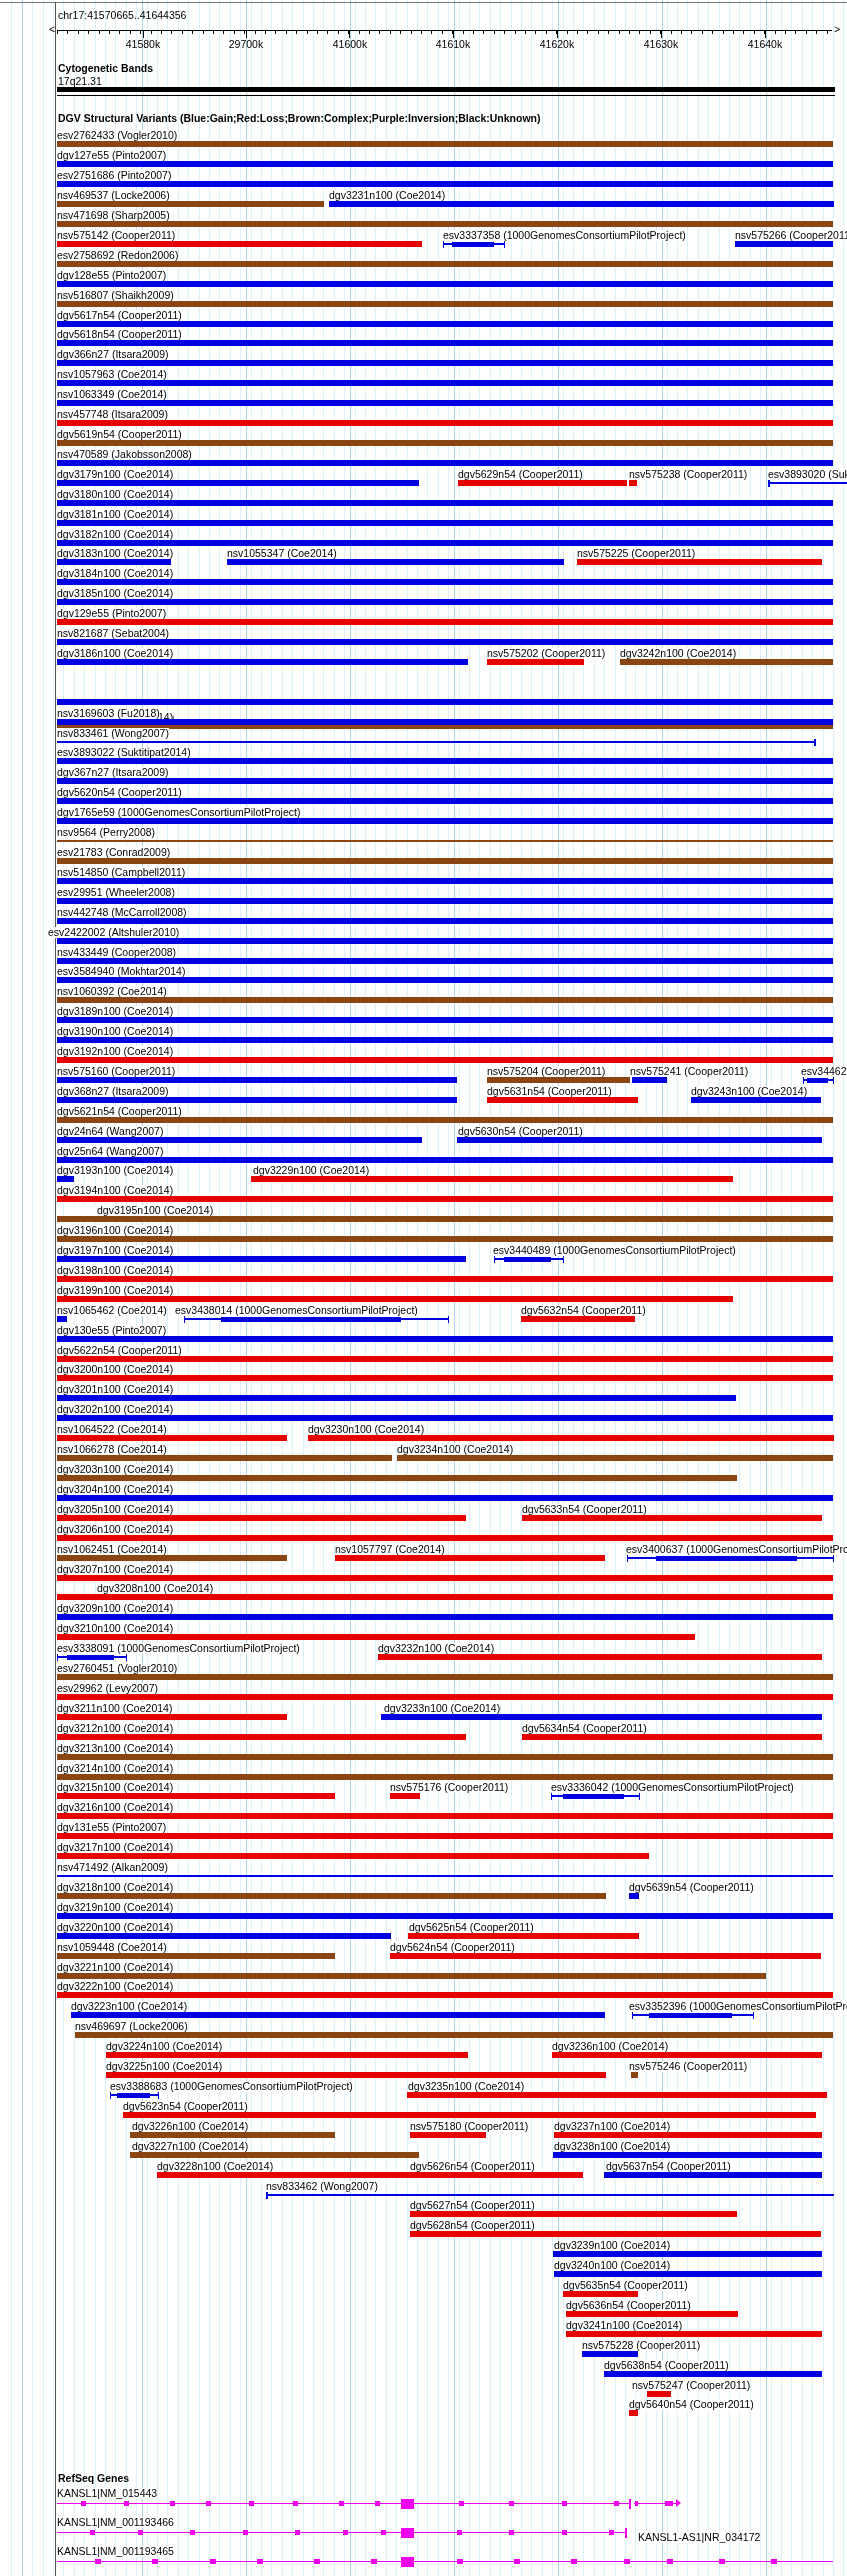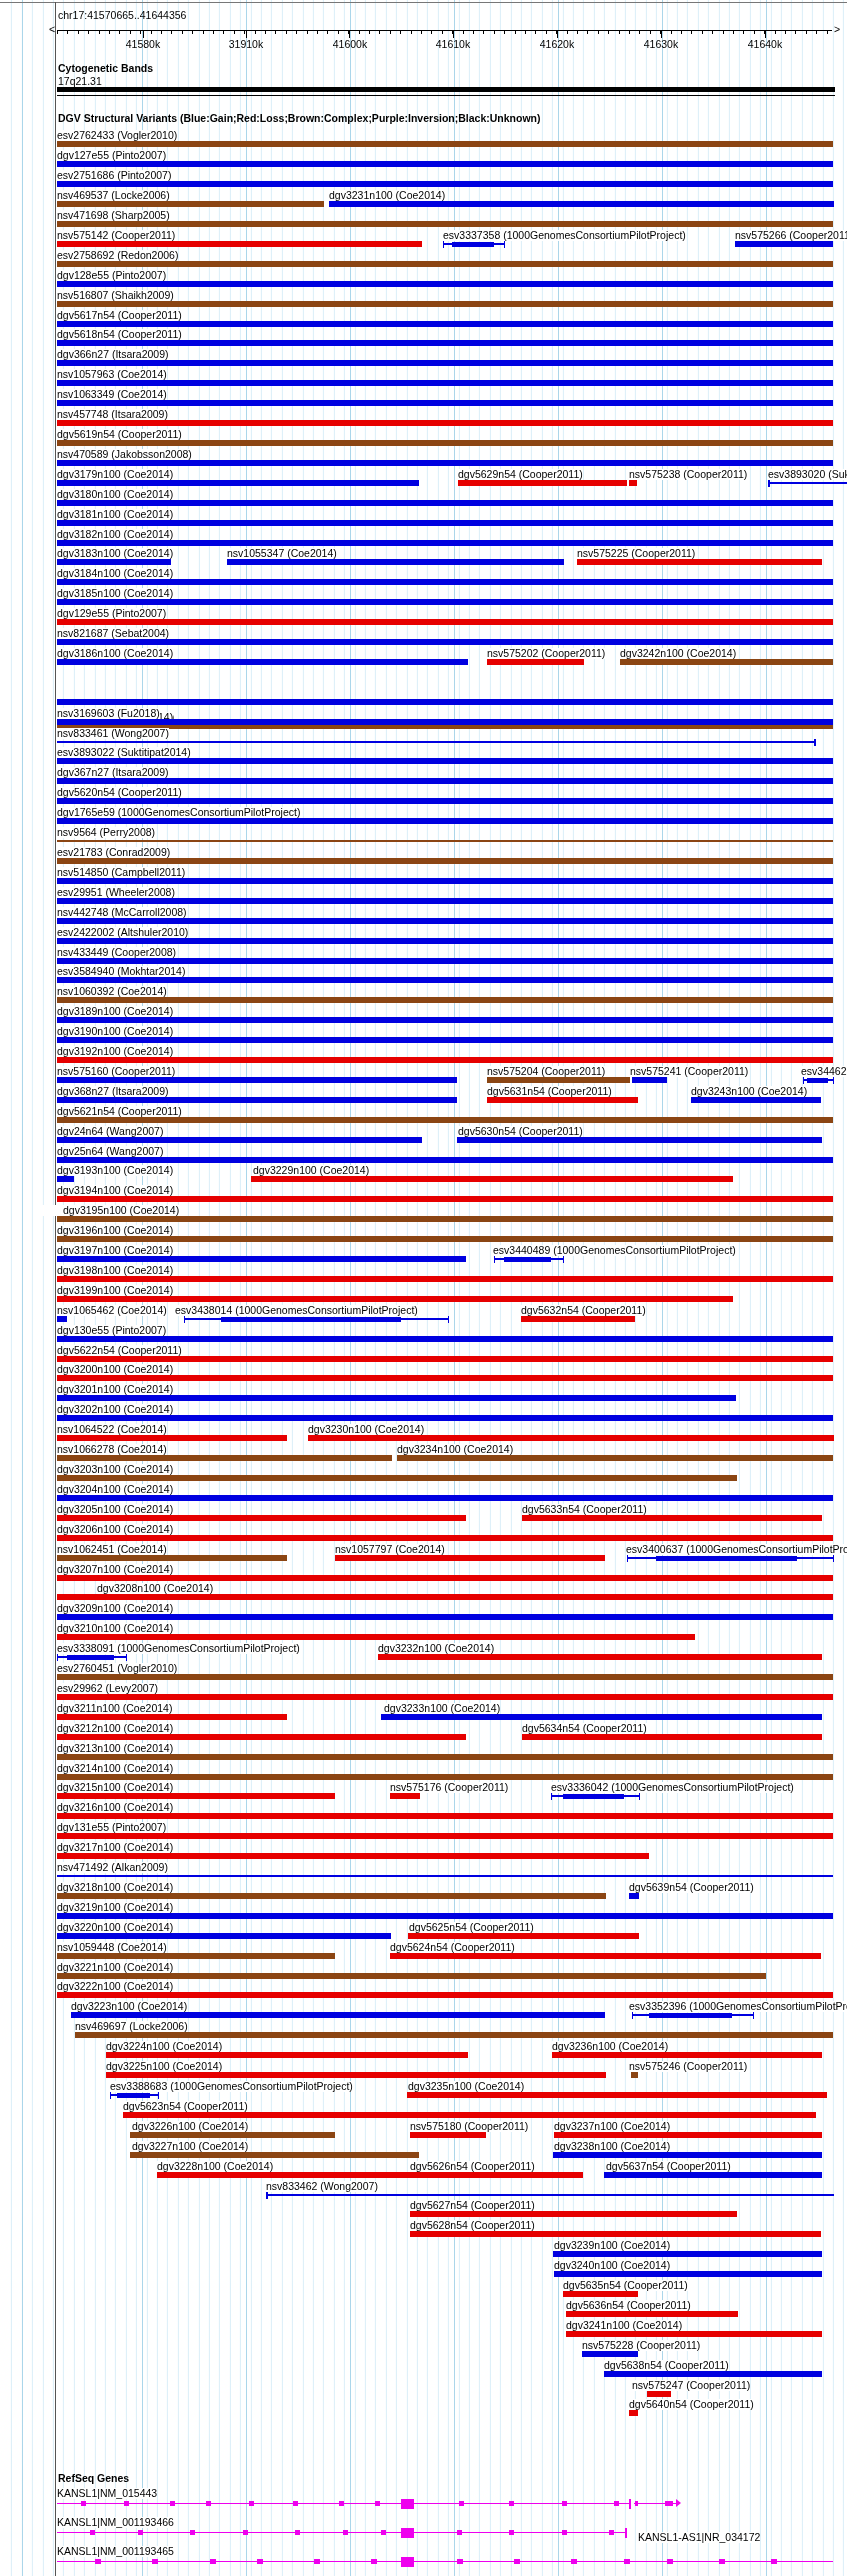--- a/index.html
+++ b/index.html
@@ -56,21 +56,21 @@
   <div id="region" class="txt">chr17:41570665..41644356</div>
 
   <div class="baseline"></div>
   <div class="tickstrip"></div>
   <span class="arr txt" style="left:49px">&lt;</span>
   <span class="arr txt" style="left:834px">&gt;</span>
   <div id="ticks">
       <div class="tickline" style="left: 143px;"></div>
       <div class="ticklabel" style="left: 122px;">41580k</div>
       <div class="tickline" style="left: 246px;"></div>
-      <div class="ticklabel" style="left: 225px;">31910k</div>
+      <div class="ticklabel" style="left: 225px;">29700k</div>
       <div class="tickline" style="left: 349px;"></div>
       <div class="ticklabel" style="left: 329px;">41600k</div>
       <div class="tickline" style="left: 453px;"></div>
       <div class="ticklabel" style="left: 432px;">41610k</div>
       <div class="tickline" style="left: 557px;"></div>
       <div class="ticklabel" style="left: 536px;">41620k</div>
       <div class="tickline" style="left: 661px;"></div>
       <div class="ticklabel" style="left: 640px;">41630k</div>
       <div class="tickline" style="left: 765px;"></div>
       <div class="ticklabel" style="left: 744px;">41640k</div>
@@ -264,21 +264,21 @@
       </div>
       <div class="vrow" style="top: 887px;">
         <span class="lbl" style="left: 57px;">esv29951 (Wheeler2008)</span>
         <div class="bar" style="left: 57px; width: 776px; background: rgb(0, 0, 224);"></div>
       </div>
       <div class="vrow" style="top: 907px;">
         <span class="lbl" style="left: 57px;">nsv442748 (McCarroll2008)</span>
         <div class="bar" style="left: 57px; width: 776px; background: rgb(0, 0, 224);"></div>
       </div>
       <div class="vrow" style="top: 927px;">
-        <span class="lbl" style="left: 57px;">esv2422002 (Altshuler2010)</span>
+        <span class="lbl" style="left: 48px;">esv2422002 (Altshuler2010)</span>
         <div class="bar" style="left: 57px; width: 776px; background: rgb(0, 0, 224);"></div>
       </div>
       <div class="vrow" style="top: 947px;">
         <span class="lbl" style="left: 57px;">nsv433449 (Cooper2008)</span>
         <div class="bar" style="left: 57px; width: 776px; background: rgb(0, 0, 224);"></div>
       </div>
       <div class="vrow" style="top: 966px;">
         <span class="lbl" style="left: 57px;">esv3584940 (Mokhtar2014)</span>
         <div class="bar" style="left: 57px; width: 776px; background: rgb(0, 0, 224);"></div>
       </div>
@@ -339,21 +339,21 @@
         <span class="lbl" style="left: 57px;">dgv3193n100 (Coe2014)</span>
         <div class="bar" style="left: 57px; width: 17px; background: rgb(0, 0, 224);"></div>
         <span class="lbl" style="left: 253px;">dgv3229n100 (Coe2014)</span>
         <div class="bar" style="left: 251px; width: 482px; background: rgb(230, 0, 0);"></div>
       </div>
       <div class="vrow" style="top: 1185px;">
         <span class="lbl" style="left: 57px;">dgv3194n100 (Coe2014)</span>
         <div class="bar" style="left: 57px; width: 776px; background: rgb(230, 0, 0);"></div>
       </div>
       <div class="vrow" style="top: 1205px;">
-        <span class="lbl" style="left: 39px; padding-left: 24px;">dgv3195n100 (Coe2014)</span>
+        <span class="lbl" style="left: 73px; padding-left: 24px;">dgv3195n100 (Coe2014)</span>
         <div class="bar" style="left: 57px; width: 776px; background: rgb(139, 69, 19);"></div>
       </div>
       <div class="vrow" style="top: 1225px;">
         <span class="lbl" style="left: 57px;">dgv3196n100 (Coe2014)</span>
         <div class="bar" style="left: 57px; width: 776px; background: rgb(139, 69, 19);"></div>
       </div>
       <div class="vrow" style="top: 1245px;">
         <span class="lbl" style="left: 57px;">dgv3197n100 (Coe2014)</span>
         <div class="bar" style="left: 57px; width: 409px; background: rgb(0, 0, 224);"></div>
         <span class="lbl" style="left: 493px;">esv3440489 (1000GenomesConsortiumPilotProject)</span>

